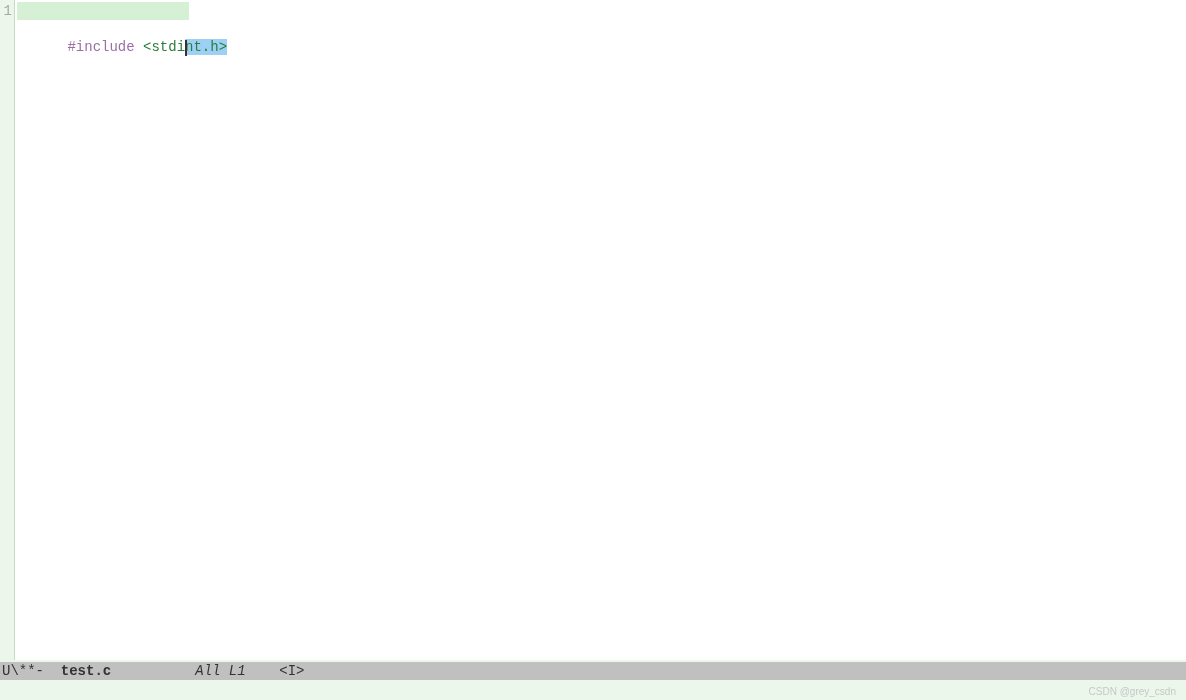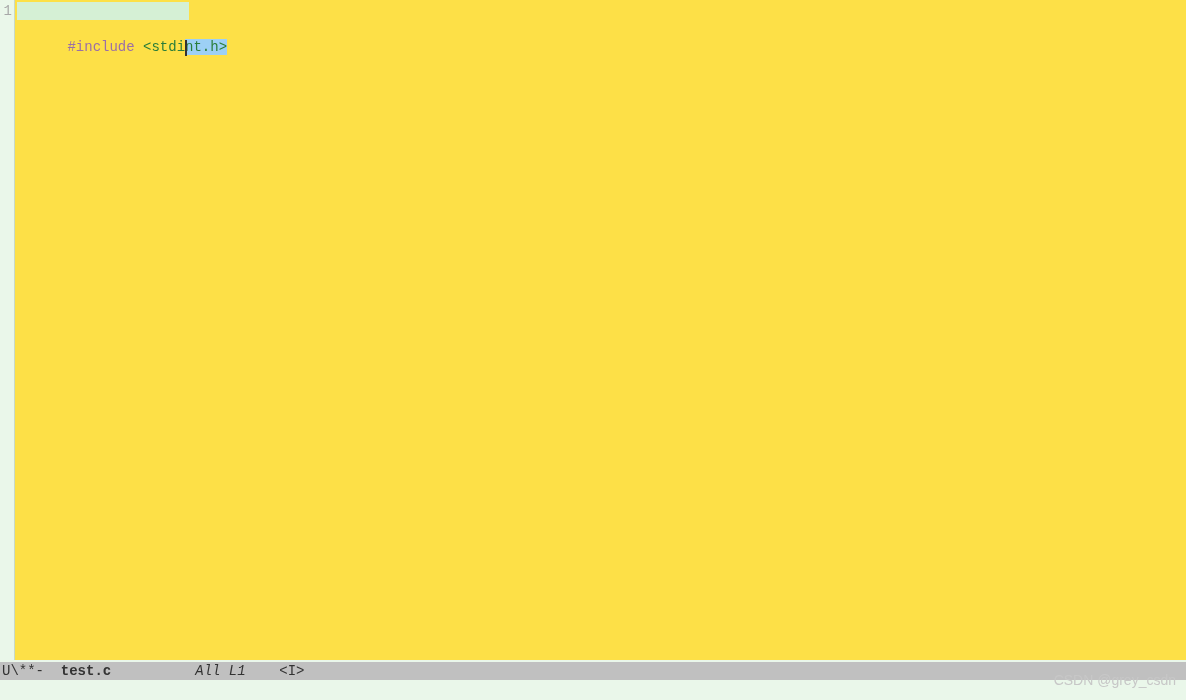--- a/index.html
+++ b/index.html
@@ -30,21 +30,21 @@
       padding-top: 2px;
       flex-shrink: 0;
       border-right: 1px solid rgba(160,180,160,0.45);
     }
     .line-number {
       line-height: 18px;
       height: 18px;
     }
     .code-area {
       flex: 1;
-      background: #fde047;
+      background: #ffffff;
       padding-top: 2px;
       padding-left: 2px;
       position: relative;
     }
     .code-line {
       line-height: 18px;
       height: 18px;
       white-space: pre;
       position: relative;
     }
@@ -116,23 +116,23 @@
       position: absolute;
       bottom: 0;
       left: 0;
       right: 0;
       height: 20px;
       background: #eaf7ea;
     }
     .watermark {
       position: absolute;
       right: 10px;
-      bottom: 12px;
+      bottom: 3px;
       color: #c7c7c7;
-      font-size: 14px;
+      font-size: 10px;
       font-family: sans-serif;
       z-index: 10;
     }
   </style>
 </head>
 <body>
 
 <div class="editor-container">
   <div class="gutter">
     <div class="line-number">1</div>

